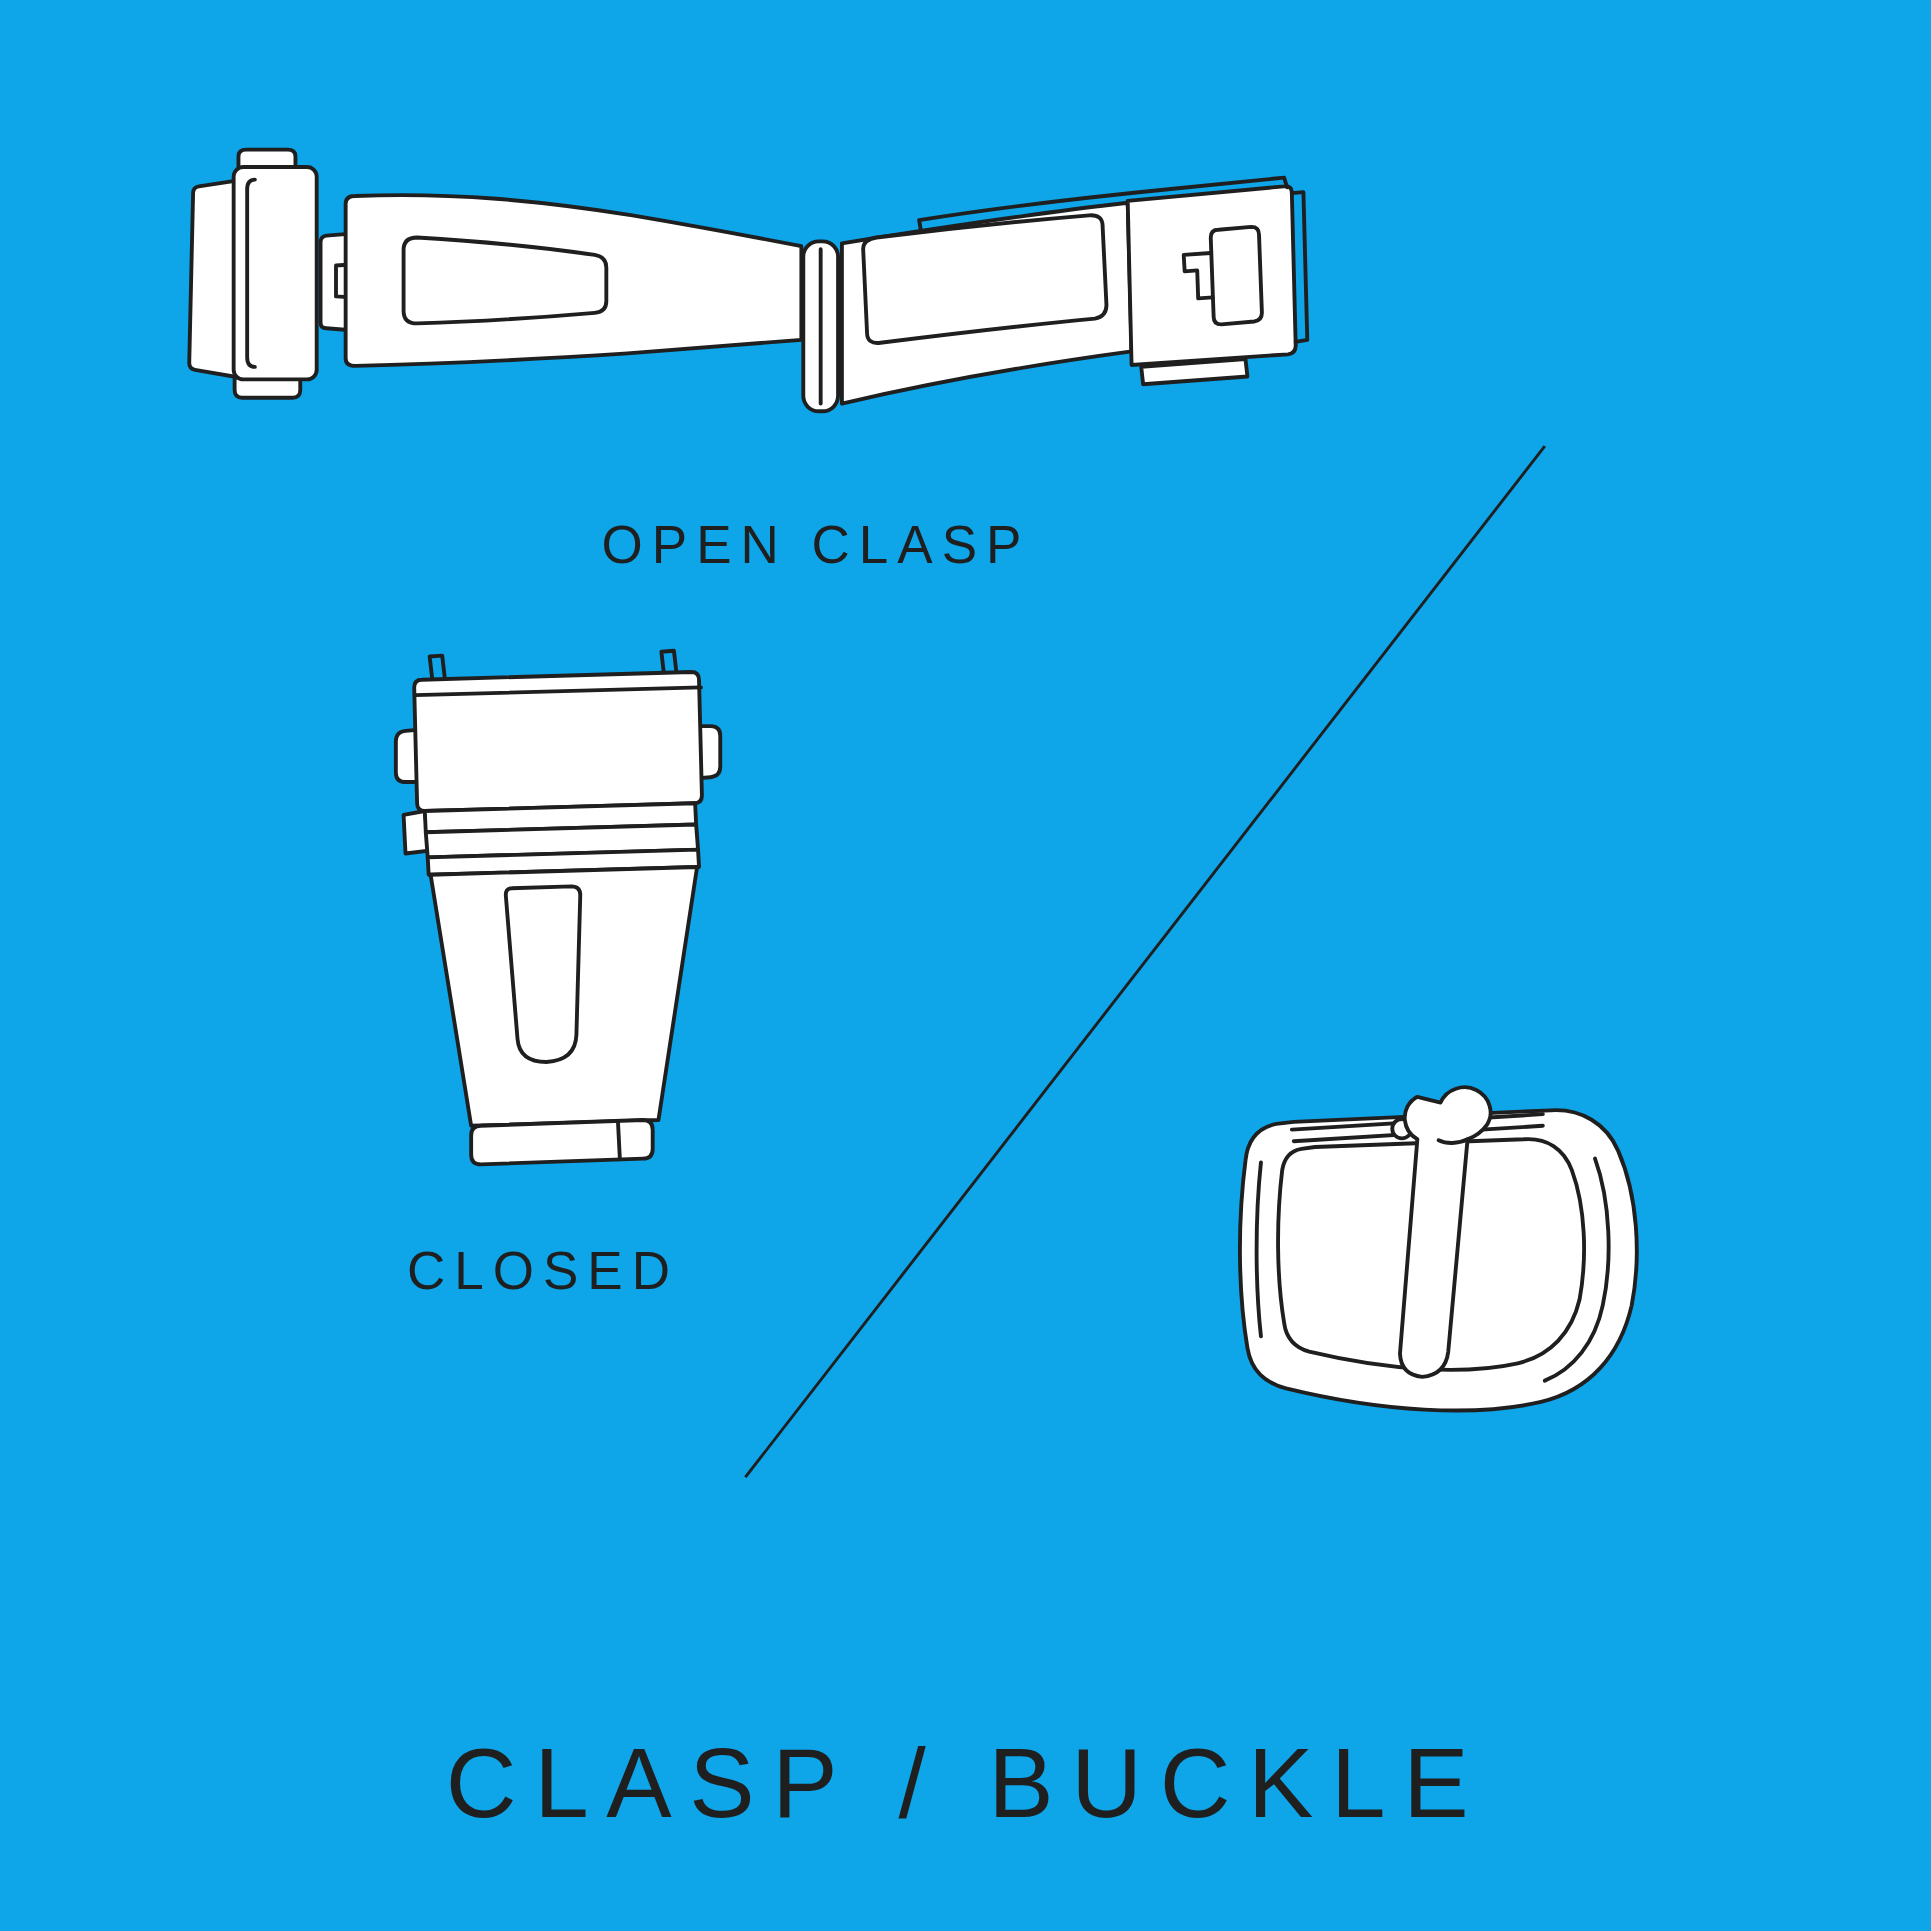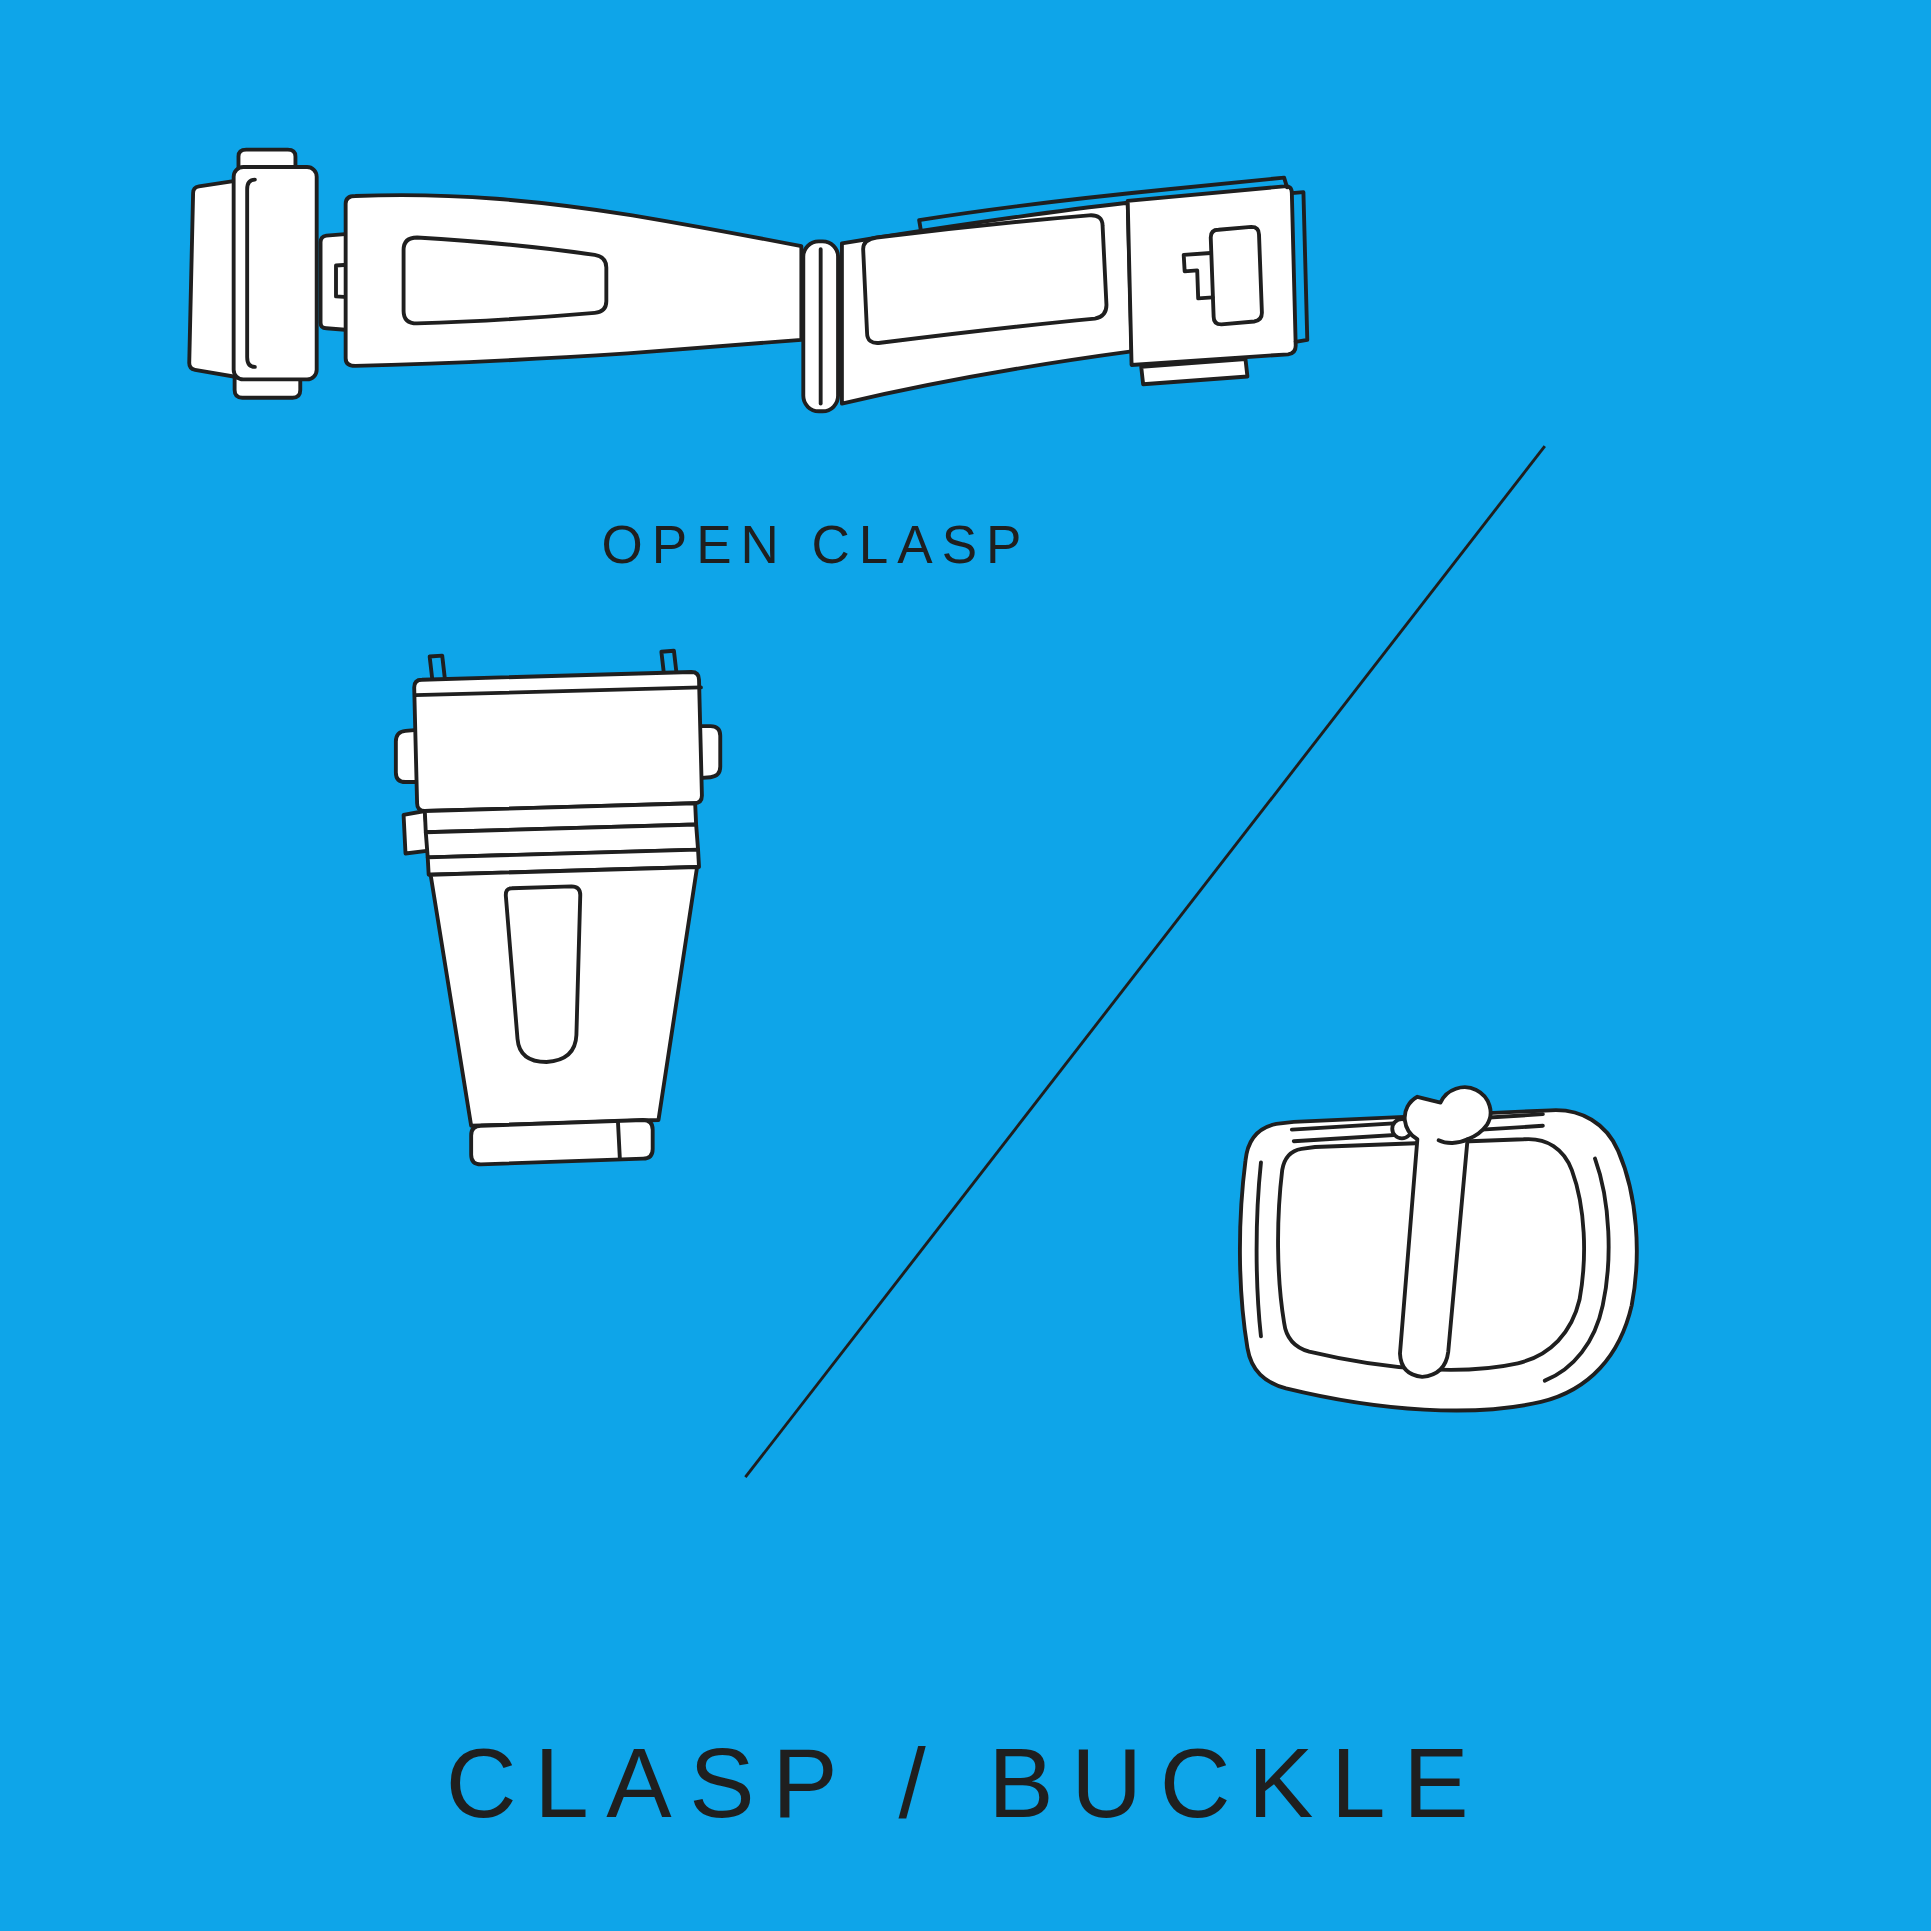--- a/index.html
+++ b/index.html
@@ -119,16 +119,17 @@
       <path fill="none" d="M1340,1182 L1598,1166"></path>
       <circle cx="1452" cy="1169" r="10"></circle>
 
       <path d="M1492,1142 C1498,1128 1516,1122 1529,1129 C1543,1136 1548,1153 1540,1165 C1535,1172 1528,1177 1520,1180 L1500,1400 Q1497,1424 1473,1426 Q1451,1424 1450,1402 L1468,1180 C1461,1176 1456,1169 1455,1160 C1454,1150 1459,1141 1468,1136 Z"></path>
       <path fill="none" d="M1520,1180 C1510,1185 1498,1185 1490,1181"></path>
     </g>
   </svg>
 
   <div class="caption caption-open">OPEN CLASP</div>
 
+  <div class="caption caption-closed">CLOSED</div>
 
   <div class="main-title">CLASP / BUCKLE</div>
 </div>
 
 
 </body></html>

